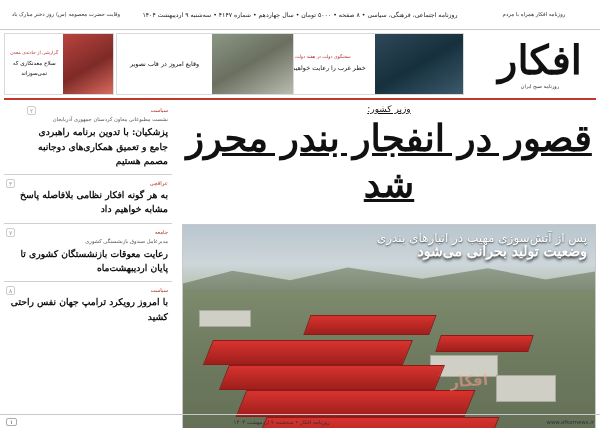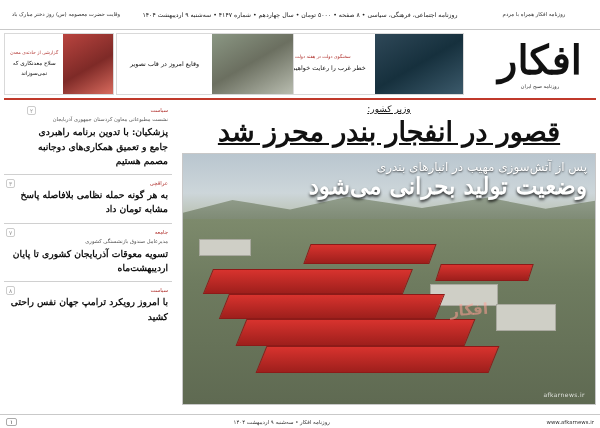--- a/index.html
+++ b/index.html
@@ -149,24 +149,24 @@
   .kicker-line {
     text-align: center;
     font-size: 9px;
     color: #111;
     margin: 2px 0 1px 0;
   }
   .main-head {
     text-align: center;
     font-family: "DejaVu Serif", serif;
     font-weight: bold;
-    font-size: 27px;
+    font-size: 37px;
     line-height: 1.25;
     color: #111;
-    margin: 0 0 4px 0;
+    margin: 0 0 16px 0;
     letter-spacing: -0.5px;
   }
 
   
   .photo {
     position: relative;
     margin-top: 2px;
     height: 250px;
     border: 1px solid #c8c8c8;
     overflow: hidden;
@@ -214,21 +214,21 @@
     font-size: 12px;
     text-shadow: 0 1px 2px rgba(0,0,0,.7);
   }
   .overlay-head {
     position: absolute;
     top: 18px; right: 8px; left: 8px;
     text-align: right;
     color: #fff;
     font-family: "DejaVu Serif", serif;
     font-weight: bold;
-    font-size: 23px;
+    font-size: 14px;
     text-shadow: 0 2px 3px rgba(0,0,0,.8);
   }
   .watermark {
     position: absolute;
     bottom: 6px; right: 10px;
     color: rgba(255,255,255,.8);
     font-size: 6px;
     letter-spacing: .4px;
   }
   .watermark2 {
@@ -382,28 +382,28 @@
       <span class="side-num">۲</span>
       <div class="side-sec">سیاست</div>
       <div class="side-kicker">نشست مطبوعاتی معاون کردستان جمهوری آذربایجان</div>
       <div class="side-head">پزشکیان: با تدوین برنامه راهبردی جامع و تعمیق همکاری‌های دوجانبه مصمم هستیم</div>
     </div>
 
     <div class="side-item">
       <span class="side-num">۳</span>
       <div class="side-sec">عراقچی</div>
       <div class="side-kicker"></div>
-      <div class="side-head">به هر گونه حمله نظامی بلافاصله پاسخ مشابه تومان داد</div>
+      <div class="side-head">به هر گونه افکار نظامی بلافاصله پاسخ مشابه خواهیم داد</div>
     </div>
 
     <div class="side-item">
       <span class="side-num">۷</span>
       <div class="side-sec">جامعه</div>
       <div class="side-kicker">مدیرعامل صندوق بازنشستگی کشوری</div>
-      <div class="side-head">تسویه معوقات آذربایجان کشوری تا پایان اردیبهشت‌ماه</div>
+      <div class="side-head">رعایت معوقات بازنشستگان کشوری تا پایان اردیبهشت‌ماه</div>
     </div>
 
     <div class="side-item">
       <span class="side-num">۸</span>
       <div class="side-sec">سیاست</div>
       <div class="side-kicker"></div>
       <div class="side-head">با امروز رویکرد ترامپ جهان نفس راحتی کشید</div>
     </div>
   </div>
 

